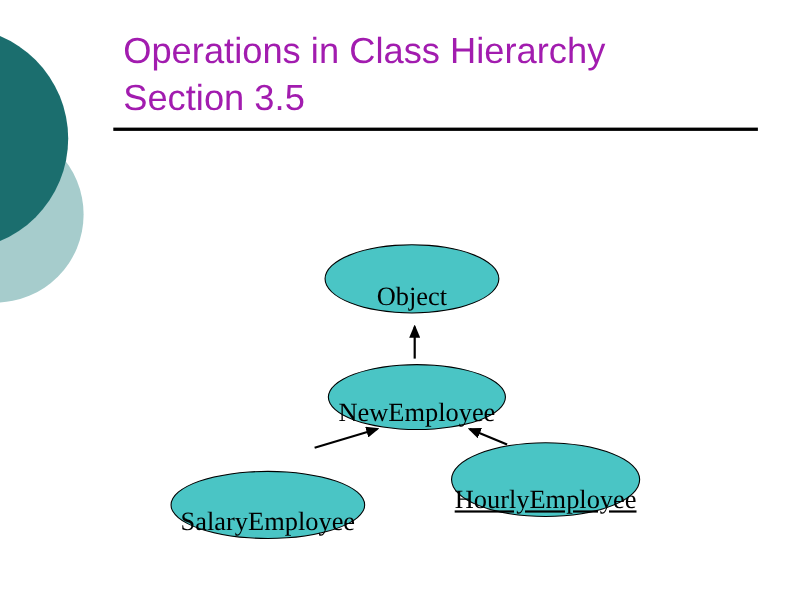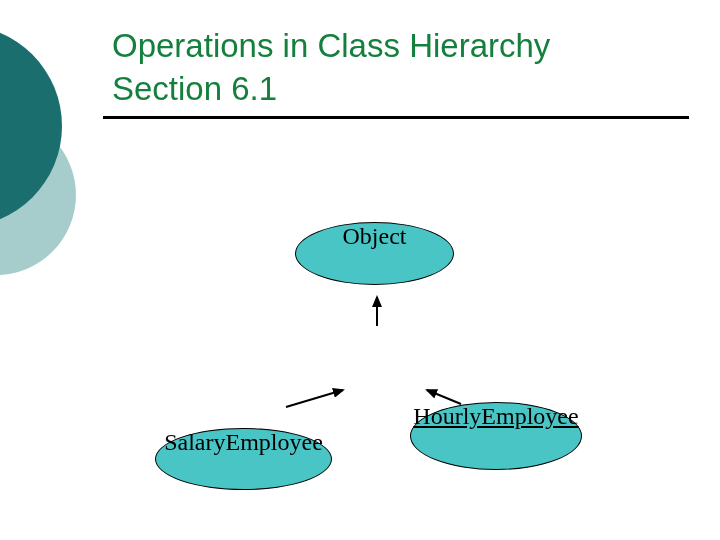--- a/index.html
+++ b/index.html
@@ -38,41 +38,41 @@
 
   
   .title {
     position: absolute;
     left: 112px;
     top: 24px;
     margin: 0;
     font-size: 33px;
     font-weight: normal;
     line-height: 43px;
-    color: #15803d;
+    color: #a21caf;
     letter-spacing: 0px;
     white-space: nowrap;
   }
   .rule {
     position: absolute;
     left: 103px;
     top: 116px;
     width: 586px;
     height: 3px;
     background: #000000;
   }
 
   
   .node {
     position: absolute;
     border: 1px solid #000000;
     border-radius: 50%;
     background: #4ac5c5;
     display: flex;
-    align-items: flex-start;
+    align-items: flex-end;
     justify-content: center;
     font-family: "Liberation Serif", serif;
     font-size: 24px;
     color: #000000;
     white-space: nowrap;
   }
   .node-object   { left: 295px; top: 222px; width: 157px; height: 61px; }
   .node-new      { left: 298px; top: 331px; width: 160px; height: 58px; }
   .node-salary   { left: 155px; top: 428px; width: 175px; height: 60px; }
   .node-hourly   { left: 410px; top: 402px; width: 170px; height: 66px; text-decoration: underline; }
@@ -87,38 +87,41 @@
   }
 </style>
 </head>
 <body>
 
 <div class="slide">
 
   <div class="circle-light"></div>
   <div class="circle-dark"></div>
 
-  <h1 class="title"><span>Operations in Class Hierarchy</span><br><span>Section 6.1</span></h1>
+  <h1 class="title"><span>Operations in Class Hierarchy</span><br><span>Section 3.5</span></h1>
 
   <div class="rule"></div>
 
   <svg class="edges" viewBox="0 0 720 540" xmlns="http://www.w3.org/2000/svg">
     <defs>
       <marker id="arrowhead" markerWidth="6" markerHeight="5" refX="5" refY="2.5" orient="auto" markerUnits="strokeWidth">
         <path d="M0,0 L6,2.5 L0,5 Z" fill="#000000"></path>
       </marker>
     </defs>
     <line x1="377" y1="326" x2="377" y2="297" stroke="#000000" stroke-width="2" marker-end="url(#arrowhead)"></line>
     <line x1="286" y1="407" x2="343" y2="390" stroke="#000000" stroke-width="2" marker-end="url(#arrowhead)"></line>
     <line x1="461" y1="404" x2="427" y2="390" stroke="#000000" stroke-width="2" marker-end="url(#arrowhead)"></line>
   </svg>
 
   <div class="node node-object">
     <span>Object</span>
   </div>
+  <div class="node node-new">
+    <span>NewEmployee</span>
+  </div>
   <div class="node node-salary">
     <span>SalaryEmployee</span>
   </div>
   <div class="node node-hourly">
     <span>HourlyEmployee</span>
   </div>
 
 </div>
 
 </body></html>

